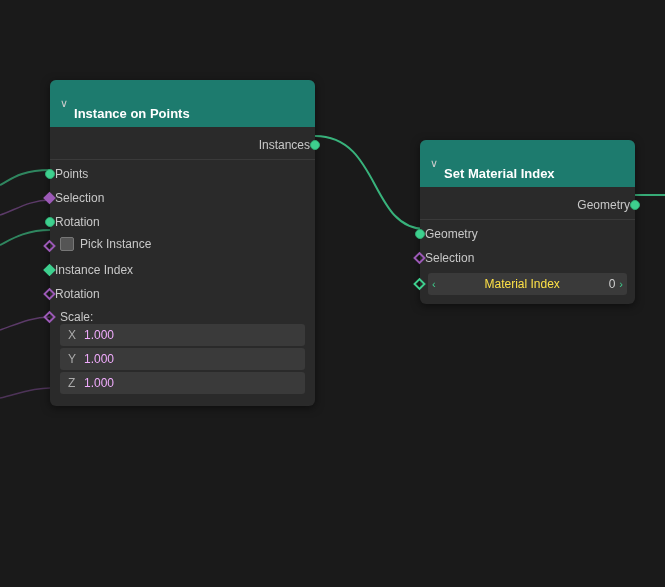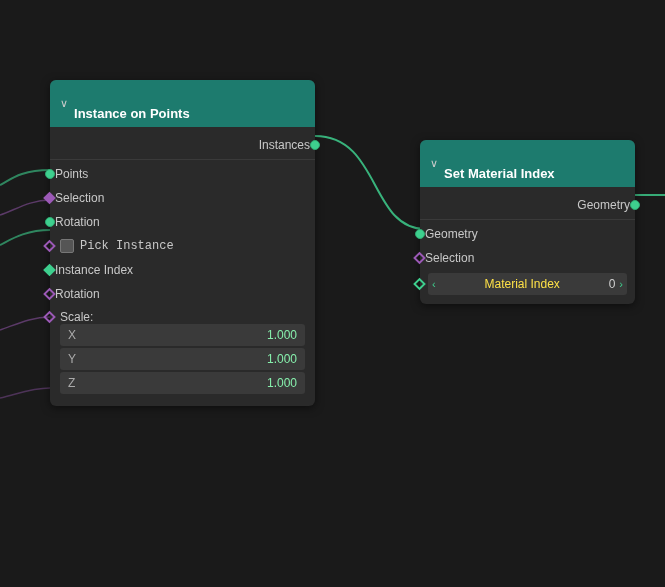--- a/index.html
+++ b/index.html
@@ -121,26 +121,24 @@
       color: #c8c8c8;
     }
 
     .socket-row.output .socket-label {
       text-align: right;
     }
 
     
     .pick-instance-row {
       display: flex;
-      align-items: center;
       padding: 3px 10px;
       position: relative;
       height: 24px;
       gap: 6px;
-      font-family: Liberation Mono, monospace;
     }
 
     .checkbox-box {
       width: 14px;
       height: 14px;
       background: #555;
       border: 1px solid #777;
       border-radius: 2px;
     }
 
@@ -160,23 +158,22 @@
     }
 
     .scale-axis {
       font-size: 12px;
       color: #aaa;
       width: 16px;
     }
 
     .scale-value {
       font-size: 12px;
-      color: #86efac;
+      color: #f0abfc;
       flex: 1;
-      text-align: right;
     }
 
     
     .material-index-row {
       display: flex;
       align-items: center;
       padding: 3px 8px;
       position: relative;
       height: 28px;
       gap: 4px;

